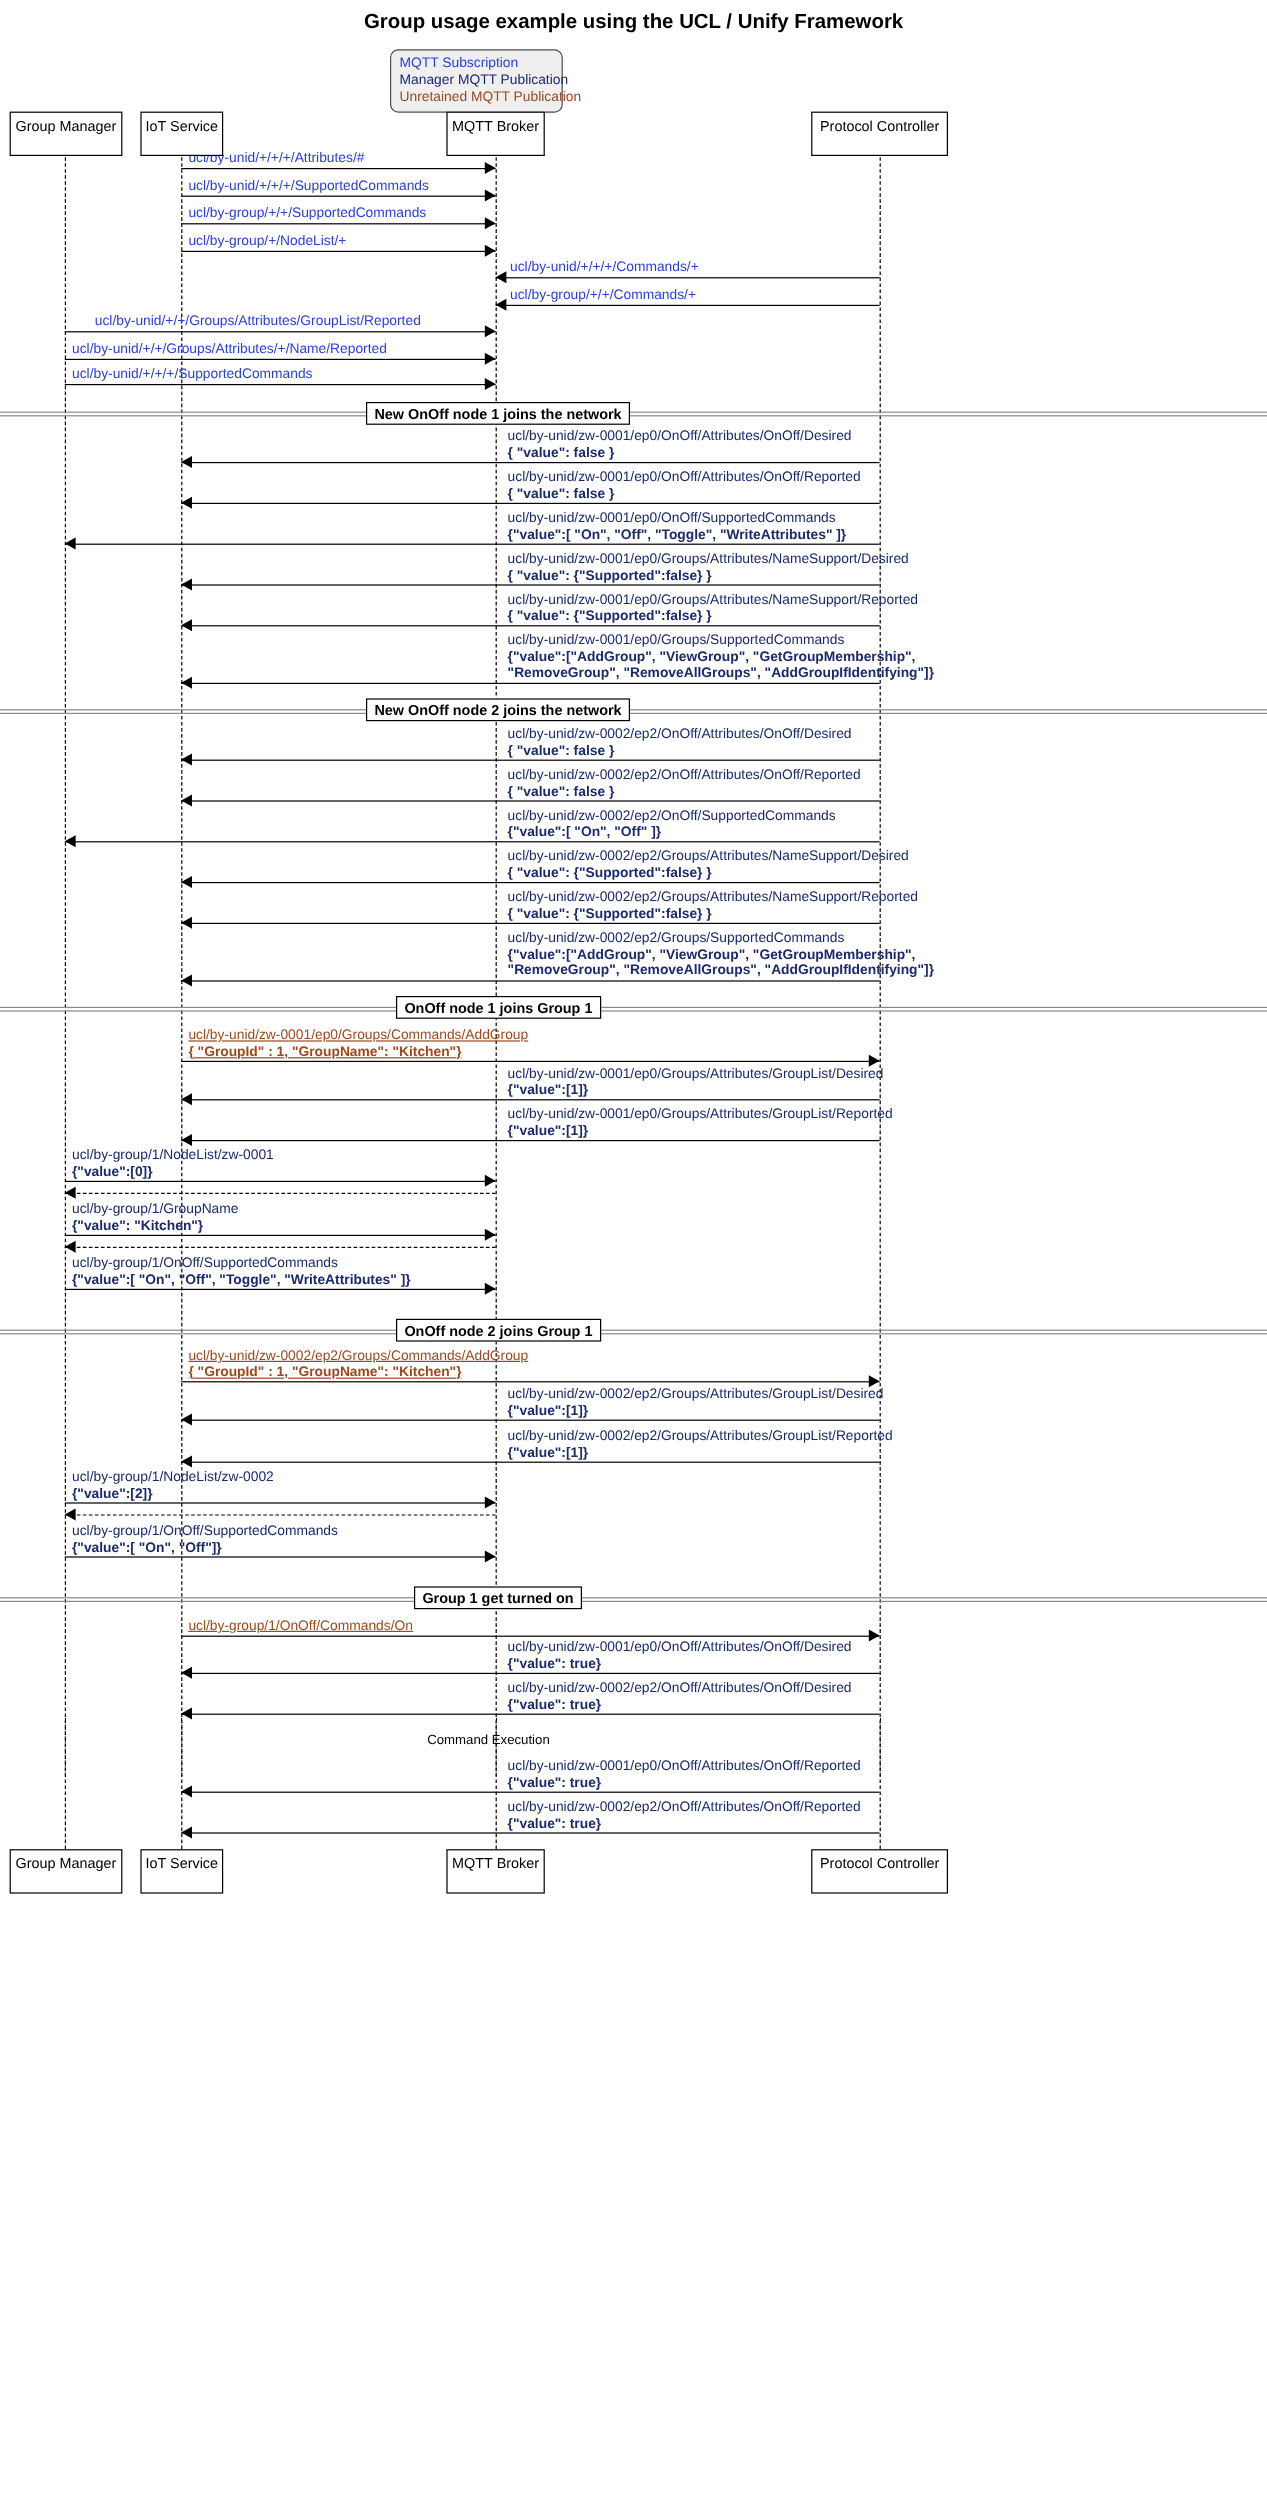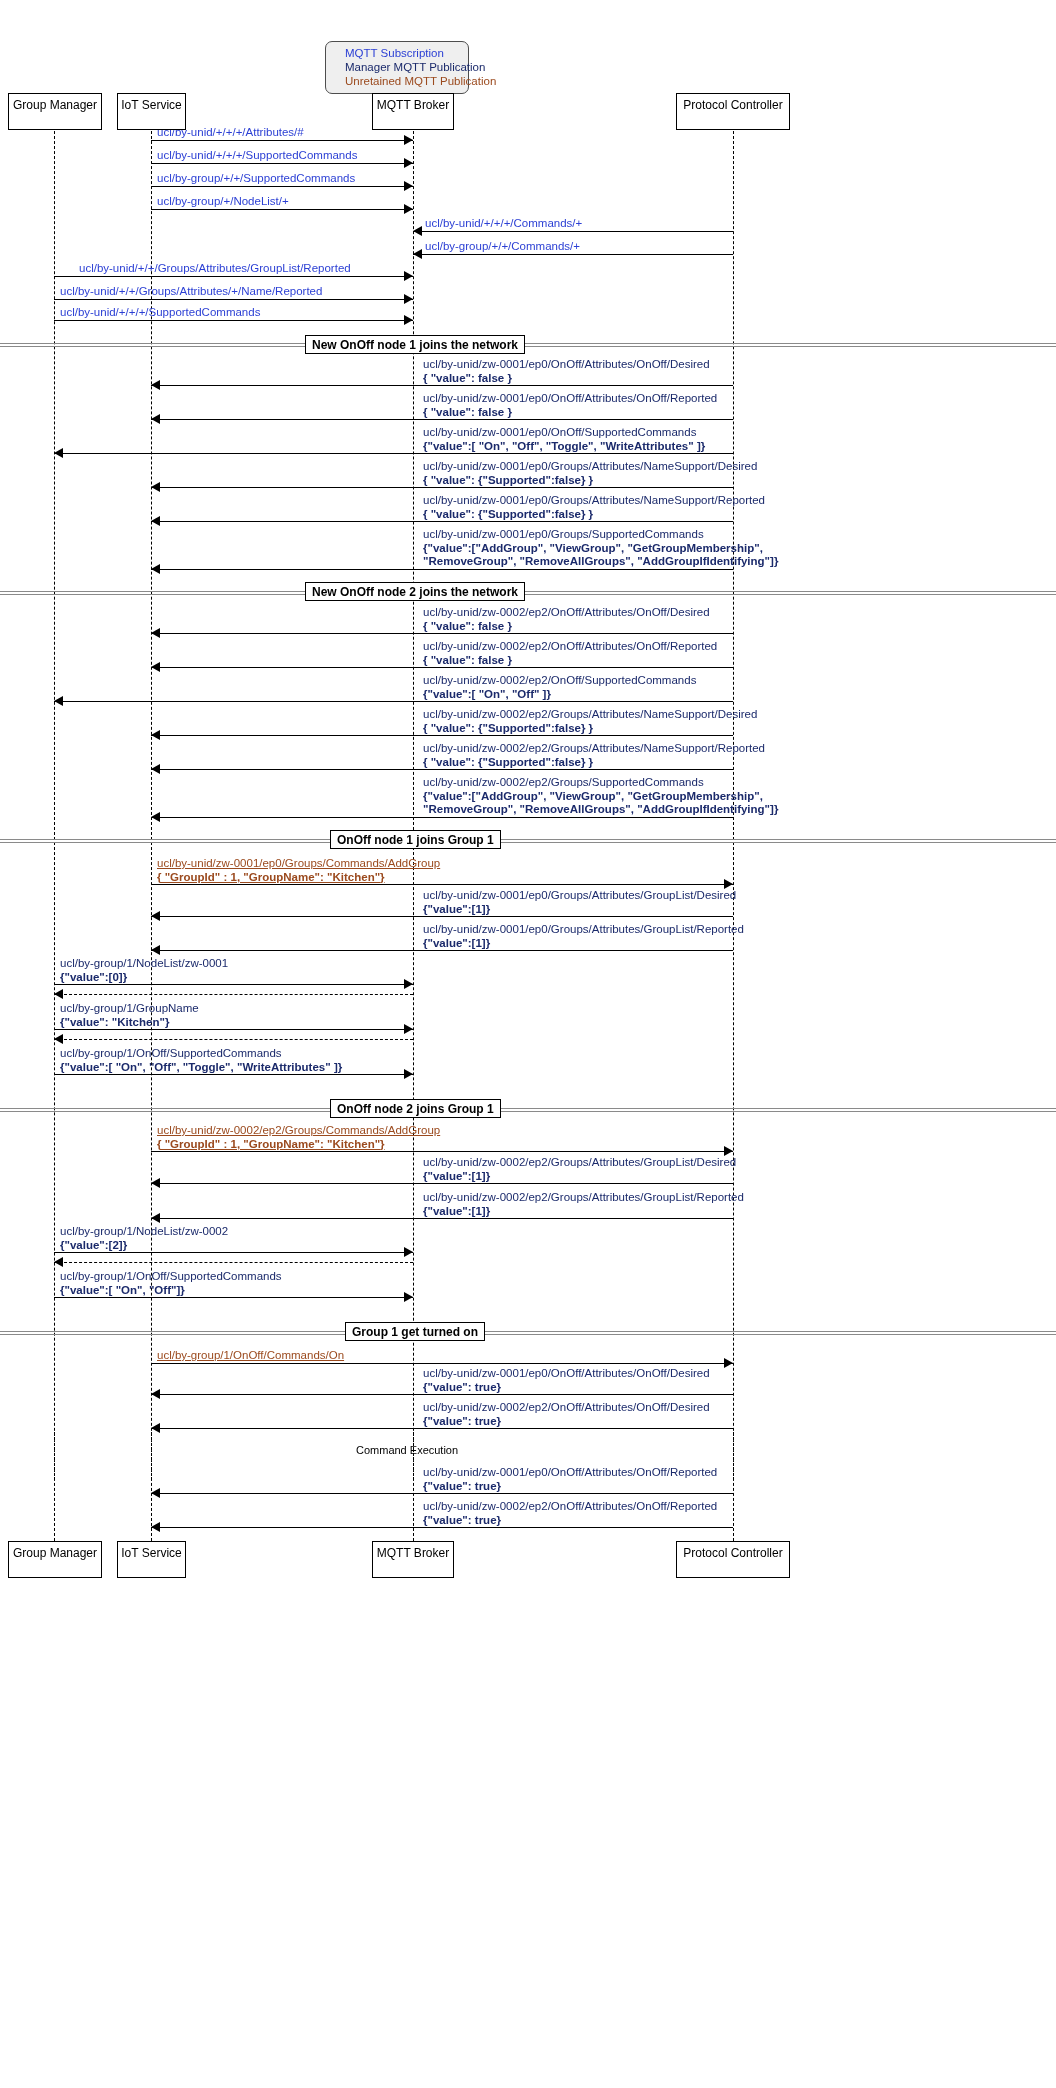--- a/index.html
+++ b/index.html
@@ -33,21 +33,21 @@
   
   .legend-box {
     position: absolute;
     left: 325px;
     top: 41px;
     width: 144px;
     box-sizing: border-box;
     border: 1px solid #4d4d4d;
     border-radius: 7px;
     background: #efefef;
-    padding: 4px 7px 5px 19px;
+    padding: 4px 7px 5px 7px;
     line-height: 14px;
   }
   .legend-line { font-size: 11.5px; white-space: nowrap; }
   .legend-sub  { color: #2b3fd4; }
   .legend-ret  { color: #1b2a6b; }
   .legend-unret{ color: #9b4a1e; }
 
   
   .participant {
     position: absolute;
@@ -141,20 +141,21 @@
     color: #000;
     white-space: nowrap;
     z-index: 4;
   }
 </style>
 </head>
 <body>
 
 <div id="page">
 
+  <div class="diagram-title">Group usage example using the UCL / Unify Framework</div>
 
   <div class="legend-box">
     <div class="legend-line legend-sub">MQTT Subscription</div>
     <div class="legend-line legend-ret">Manager MQTT Publication</div>
     <div class="legend-line legend-unret">Unretained MQTT Publication</div>
   </div>
 
   <div class="participant" style="left:8px;  top:93px; width:94px;">Group Manager</div>
   <div class="participant" style="left:117px;top:93px; width:69px;">IoT Service</div>
   <div class="participant" style="left:372px;top:93px; width:82px;">MQTT Broker</div>

